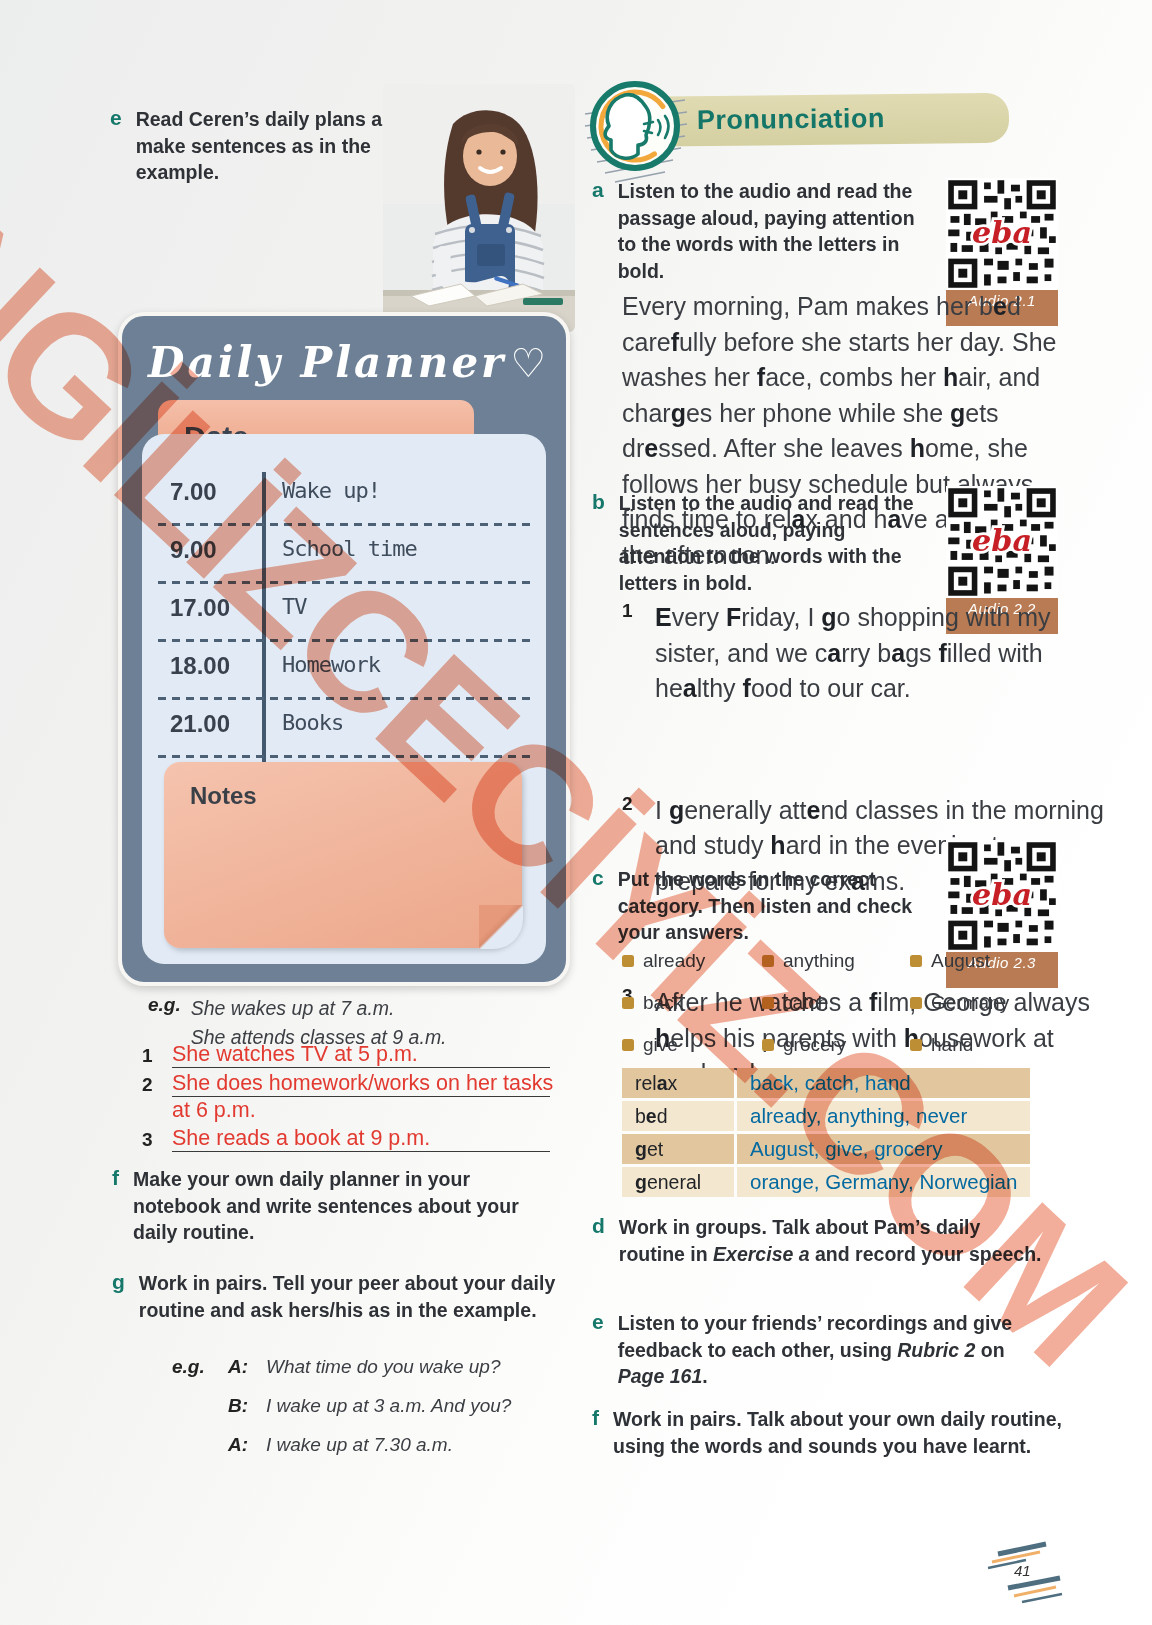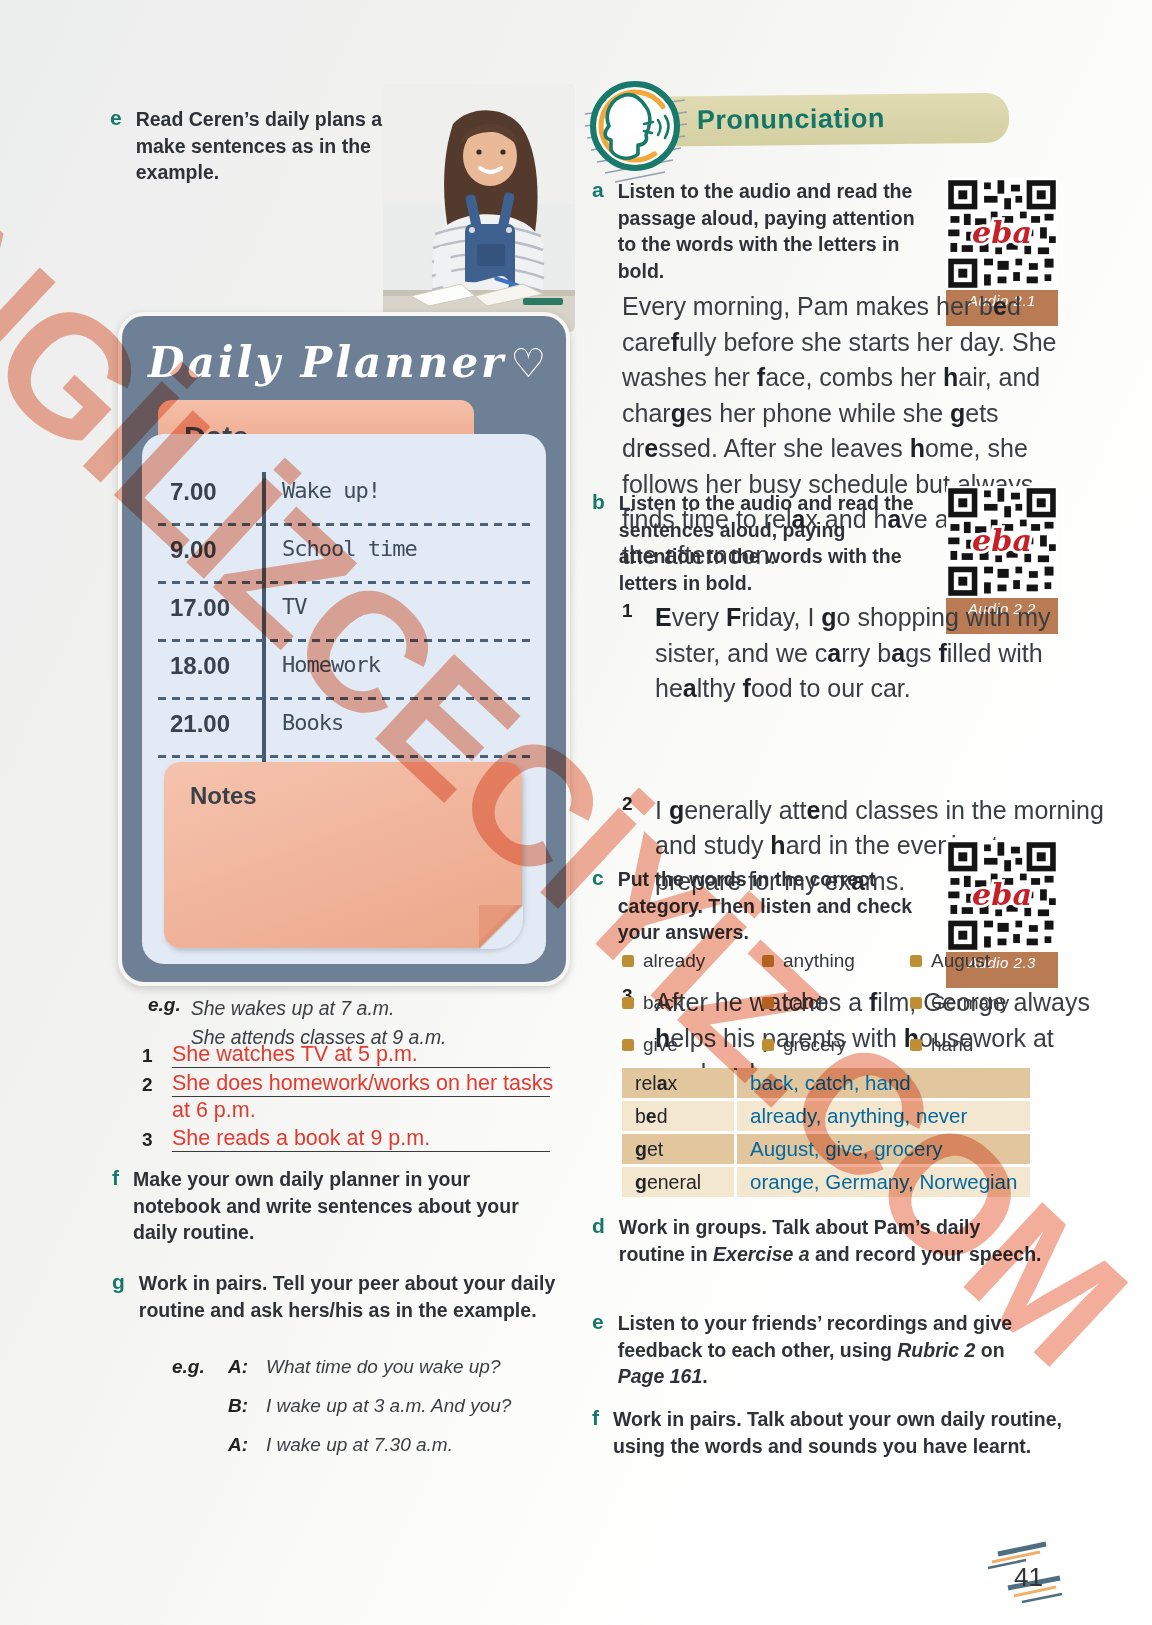--- a/index.html
+++ b/index.html
@@ -100,21 +100,21 @@
   .words{display:grid;grid-template-columns:140px 148px 1fr;row-gap:20px;}
   .word{display:flex;align-items:center;font-size:19px;color:#35383d;}
   .word .bullet{width:12px;height:12px;border-radius:2.5px;background:#bd8e33;margin-right:9px;flex:none;}
   .ctable{display:grid;grid-template-columns:112px 1fr;gap:3px;width:408px;}
   .ctable .cell{height:30px;display:flex;align-items:center;padding-left:13px;box-sizing:border-box;}
   .row-dark{background:#e2c69e;}
   .row-light{background:#f4e7cf;}
   .key-cell{font-size:19.5px;color:#1f2226;}
   .ans-cell{font-size:20.5px;color:#0369a1;}
   .pagenum{left:984px;top:1538px;width:84px;height:72px;}
-  .pagenum .n{position:absolute;left:30px;top:24px;font-size:26px;color:#333;}
+  .pagenum .n{position:absolute;left:30px;top:24px;font-size:15px;color:#333;font-style:italic;}
 
   
   .watermark{
     position:absolute;left:-30px;top:150px;transform:rotate(43deg);transform-origin:0 0;
     font-size:168px;font-weight:bold;letter-spacing:-4px;white-space:nowrap;
     color:#ef977d;opacity:.78;mix-blend-mode:multiply;pointer-events:none;z-index:50;
   }
 </style>
 </head>
 <body>

